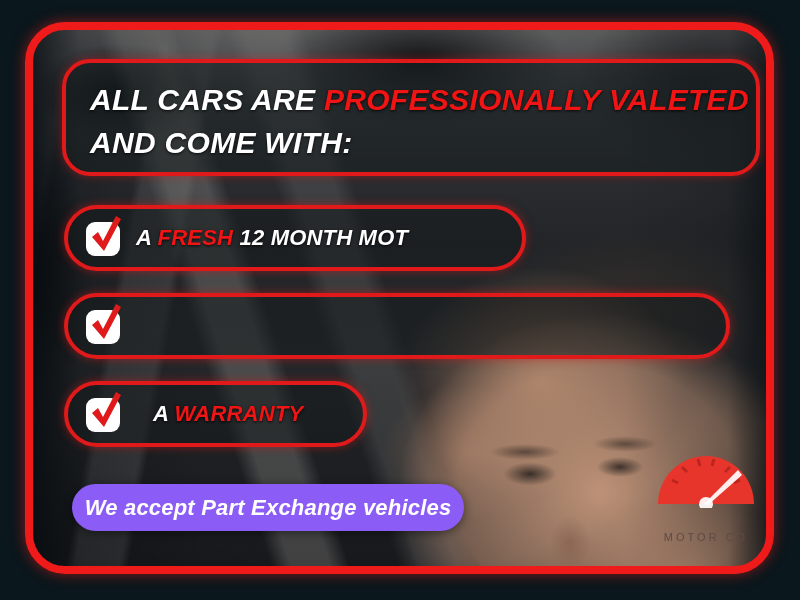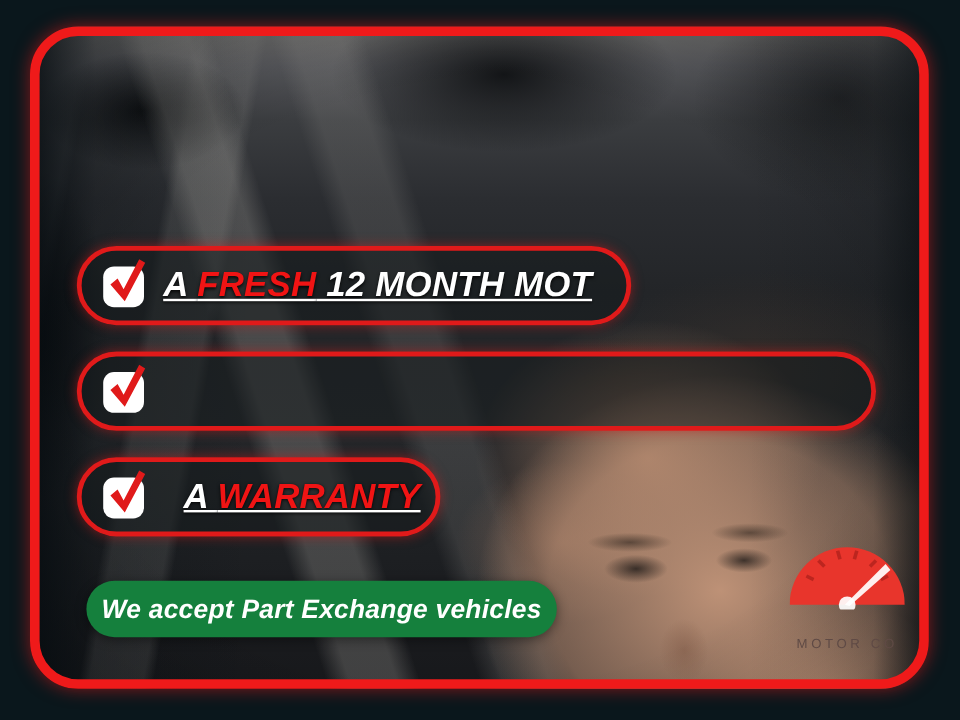--- a/index.html
+++ b/index.html
@@ -161,27 +161,26 @@
     align-items: center;
     padding-left: 18px;
   }
   .pill-1 { left: 64px; top: 205px; width: 462px; height: 66px; }
   .pill-2 { left: 64px; top: 293px; width: 666px; height: 66px; }
   .pill-3 { left: 64px; top: 381px; width: 303px; height: 66px; gap: 17px; }
 
   .pill-text {
     font-style: italic;
     font-weight: bold;
-    font-size: 29px;
+    font-size: 22px;
     letter-spacing: .2px;
     white-space: nowrap;
     color: #ffffff;
     text-shadow: 0 1px 3px rgba(0,0,0,.85);
     margin-left: 14px;
-    text-decoration: underline;
   }
   .pt-red { color: #f01414; }
 
   
   .checkbox {
     position: relative;
     width: 36px; height: 36px;
     flex: 0 0 36px;
   }
   .checkbox .box {
@@ -191,21 +190,21 @@
     background: #ffffff;
     border-radius: 9px;
   }
   .checkbox .tick { position: absolute; left: -2px; top: -7px; }
 
   
   .pe-button {
     position: absolute;
     left: 72px; top: 484px;
     width: 392px; height: 47px;
-    background: #15803d;
+    background: #8b5cf6;
     border-radius: 24px;
     display: flex;
     align-items: center;
     justify-content: center;
     box-shadow: 0 2px 10px rgba(0,0,0,.45);
   }
   .pe-button span {
     font-style: italic;
     font-weight: bold;
     font-size: 22px;
@@ -259,20 +258,26 @@
     <div class="photo-layer bg-face"></div>
     <div class="photo-layer bg-features"></div>
     <div class="photo-layer bg-vignette"></div>
   </div>
 
   <div class="frame-mask"></div>
   <div class="outer-frame"></div>
 
   <div class="content">
 
+    <div class="headline-box">
+      <div class="headline-line">
+        <span>ALL CARS ARE </span><span class="hl-red">PROFESSIONALLY VALETED</span>
+      </div>
+      <div class="headline-line">AND COME WITH:</div>
+    </div>
 
     <div class="pill pill-1">
       <div class="checkbox">
         <div class="box"></div>
         <svg class="tick" width="42" height="44" viewBox="0 0 42 44">
           <path d="M8 24 L14 19 L19 28 L32 3 L37 6 L20 38 Z" fill="#e01a1a"></path>
         </svg>
       </div>
       <div class="pill-text">
         <span>A </span><span class="pt-red">FRESH</span><span> 12 MONTH MOT</span>

